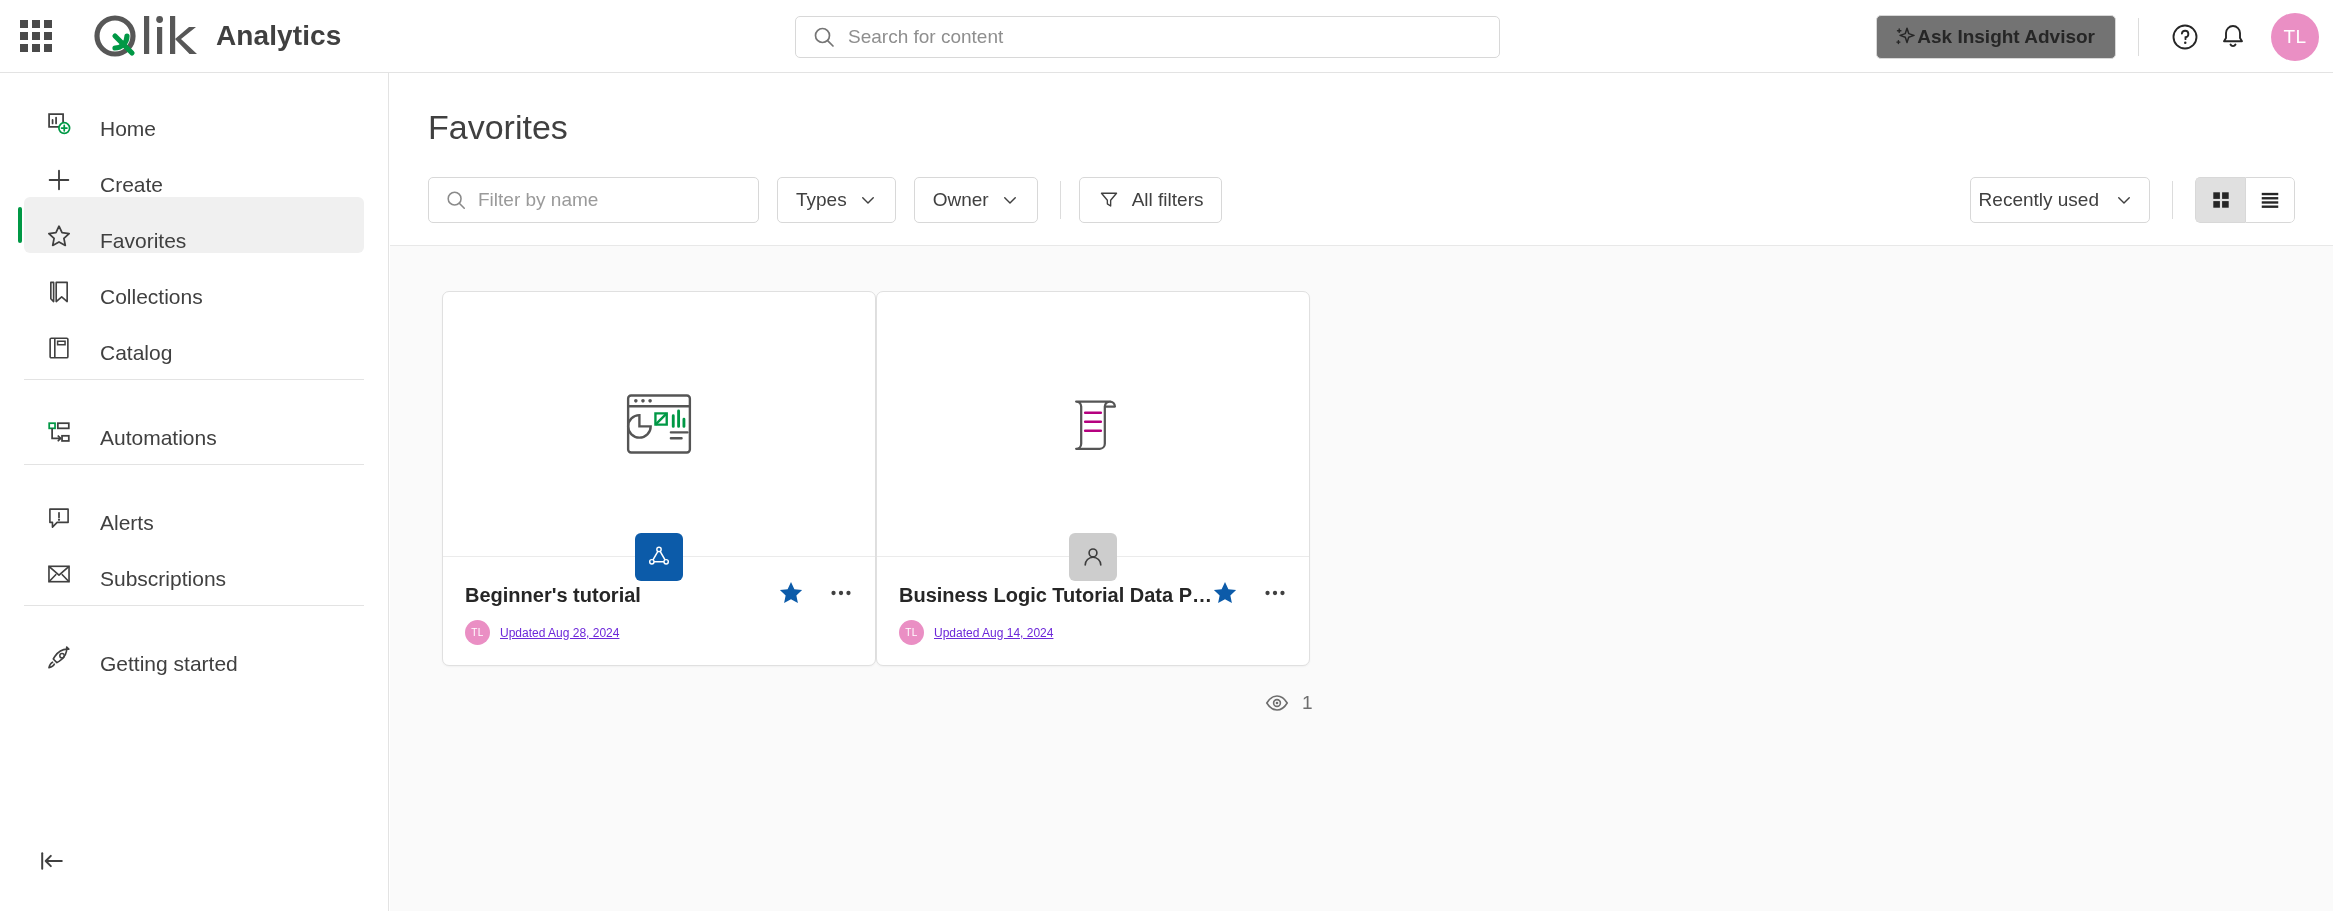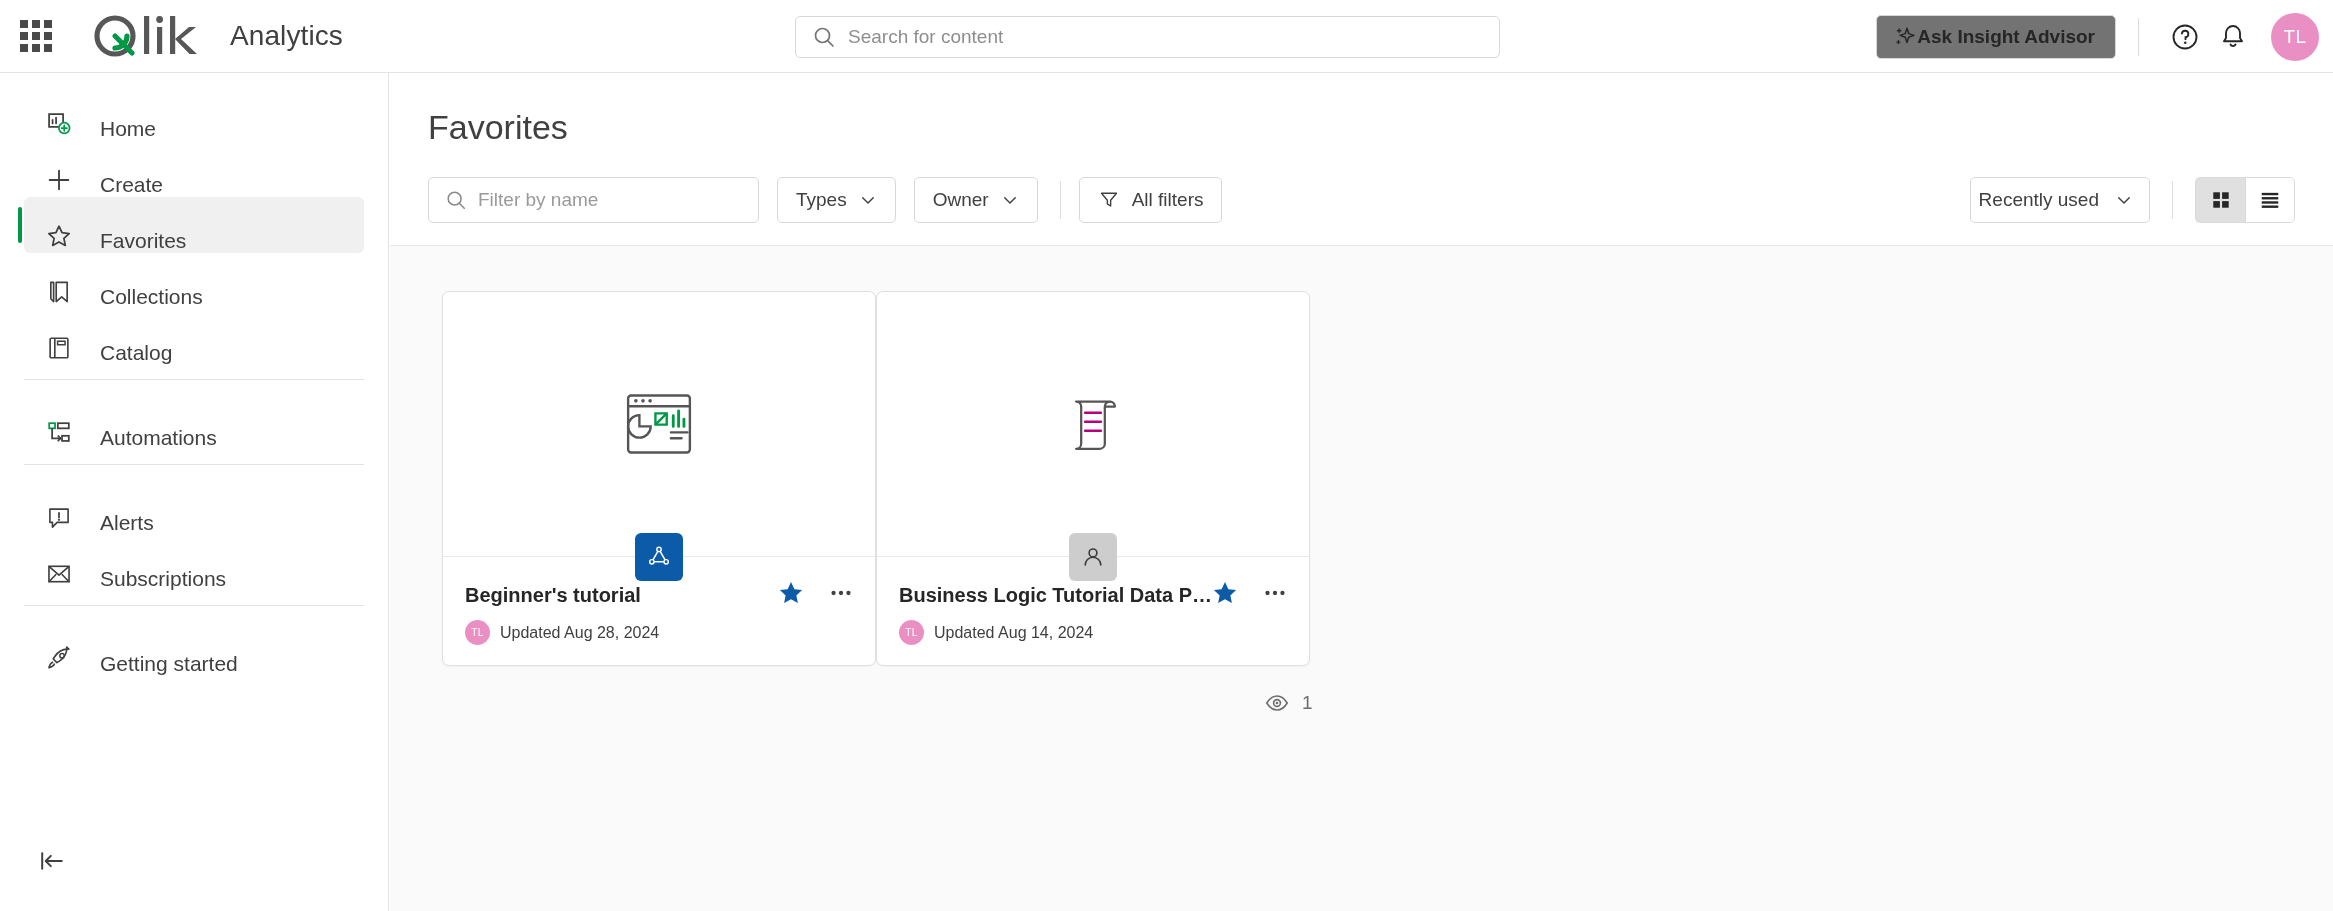--- a/index.html
+++ b/index.html
@@ -23,22 +23,22 @@
     display: grid; grid-template-columns: repeat(3, 8px);
     grid-template-rows: repeat(3, 8px); gap: 4px;
     align-content: center; justify-content: center;
     cursor: pointer; border-radius: 4px;
   }
   .launcher i { background: #4a4a4a; display: block; width: 8px; height: 8px; }
 
   .brand { display: flex; align-items: center; margin-left: 30px; }
   .brand-logo { width: 118px; height: 48px; }
   .brand-title {
-    margin-left: 24px; font-size: 28px; color: #404040;
-    font-weight: 400; letter-spacing: .1px;
+    margin-left: 10px; font-size: 28px; color: #404040;
+    font-weight: 700; letter-spacing: .1px;
   }
 
   .searchwrap {
     position: absolute; left: 795px; top: 16px;
     width: 705px; height: 42px;
   }
   .searchbox {
     width: 100%; height: 100%;
     border: 1px solid #d8d8d8; border-radius: 5px;
     background: #fff; display: flex; align-items: center;
@@ -200,21 +200,21 @@
     white-space: nowrap; overflow: hidden; text-overflow: ellipsis;
     max-width: 320px;
   }
   .card-meta { display: flex; align-items: center; margin-top: 13px; gap: 10px; }
   .mini-avatar {
     width: 25px; height: 25px; border-radius: 50%;
     background: #ea8fc4; color: #fff; font-size: 10px;
     display: flex; align-items: center; justify-content: center;
     letter-spacing: .3px;
   }
-  .card-date { font-size: 16px; color: #404040; }
+  .card-date { font-size: 12px; color: #6d28d9; text-decoration: underline; }
   .card-actions {
     position: absolute; right: 20px; top: 22px;
     display: flex; align-items: center; gap: 22px;
   }
   .star-btn, .more-btn { cursor: pointer; display: flex; align-items: center; }
 
   .views-row {
     display: flex; align-items: center; gap: 13px;
     margin: 25px 0 0 0; padding-left: 0;
     justify-content: flex-start;

